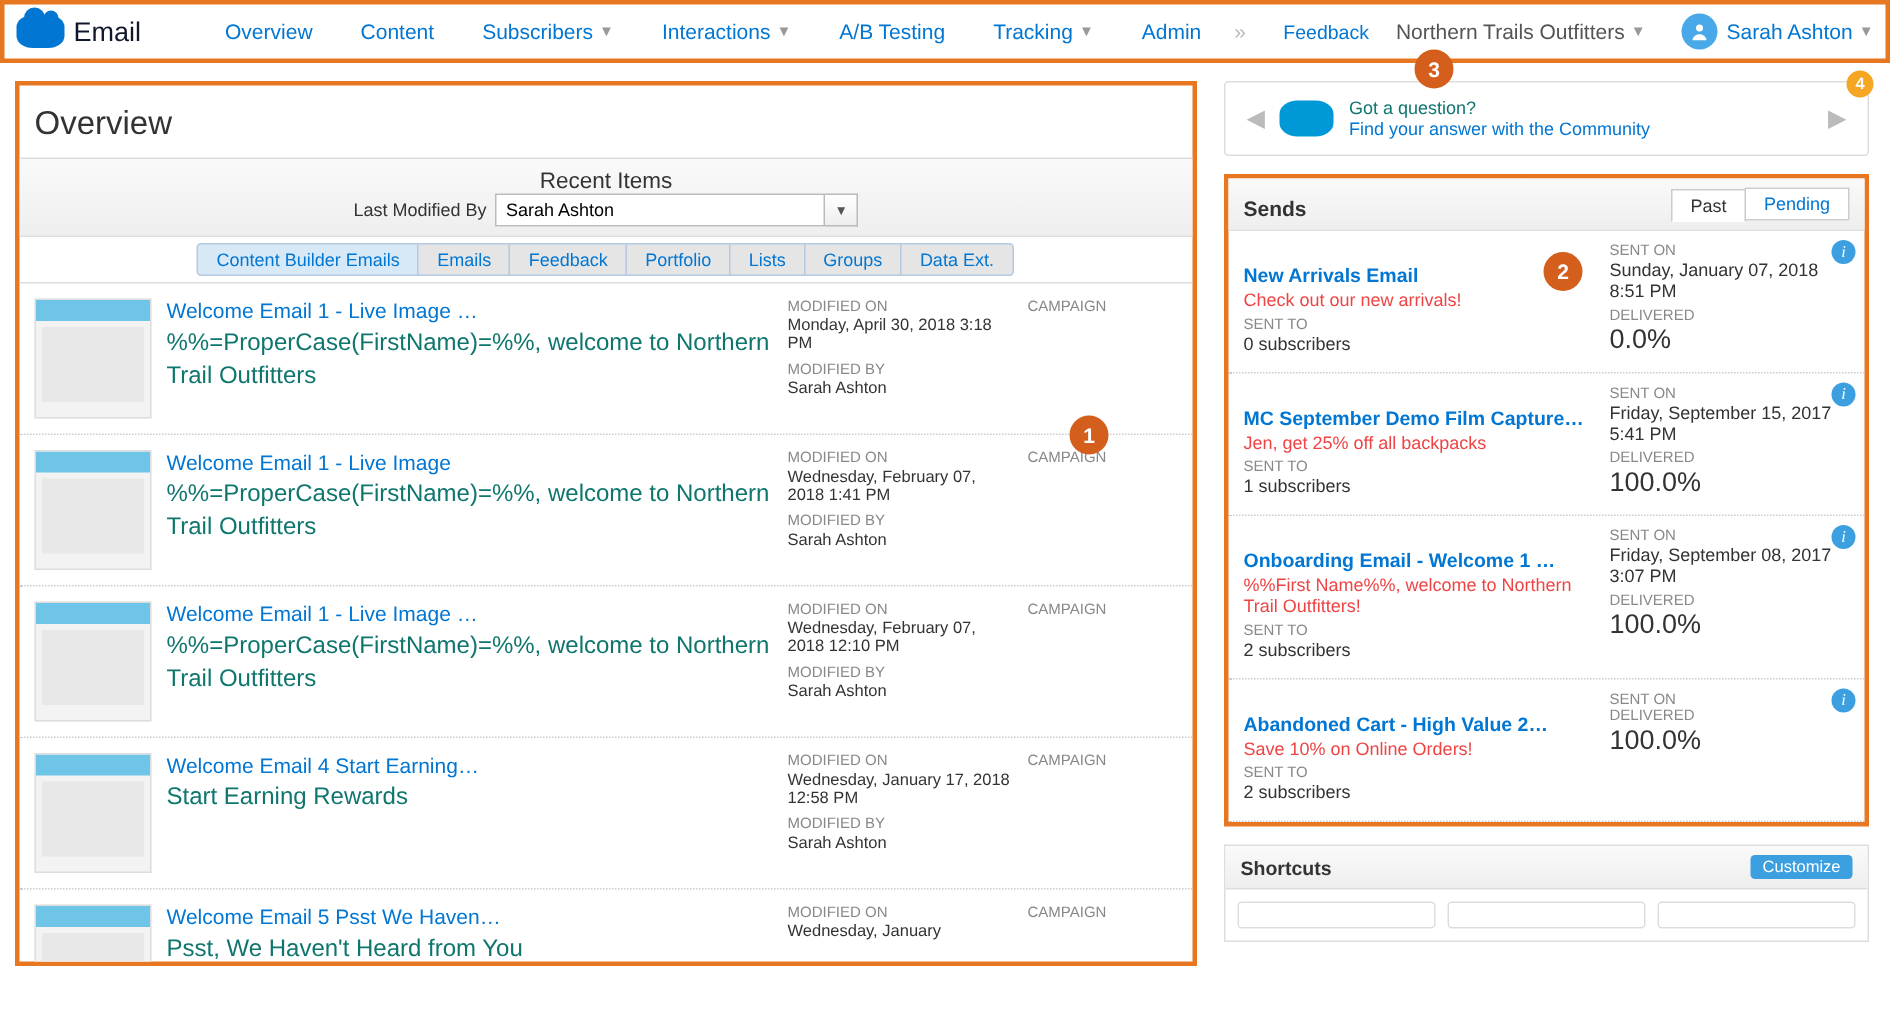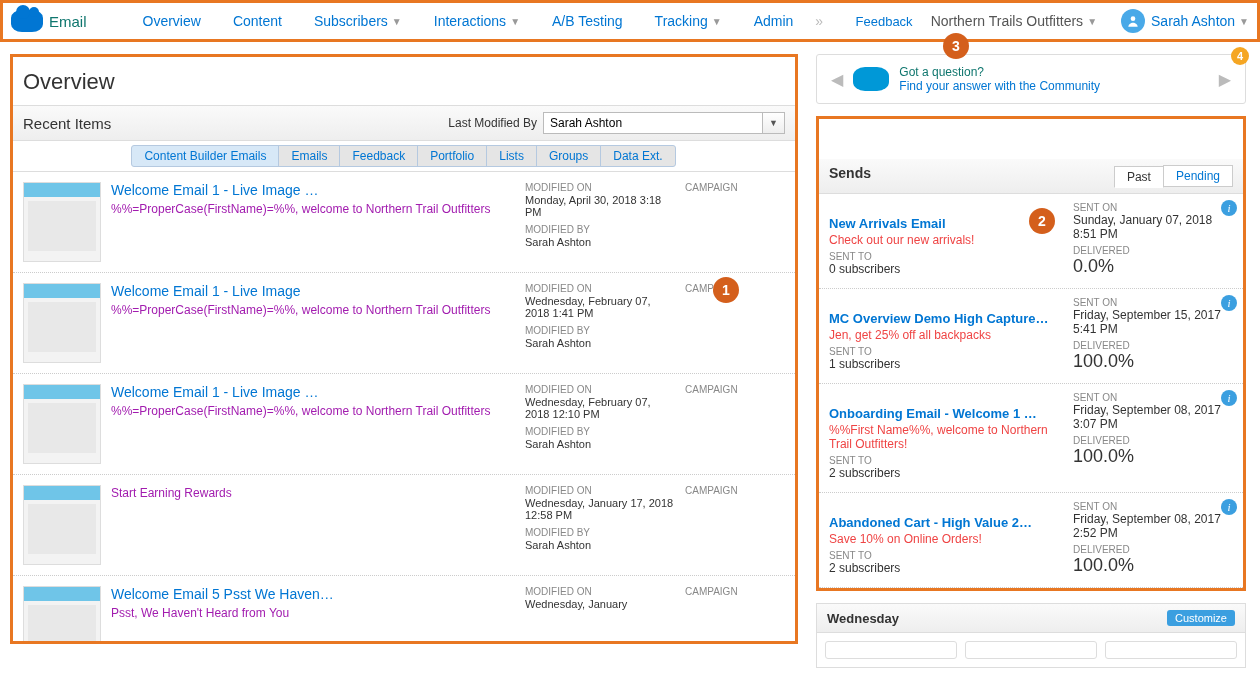--- a/index.html
+++ b/index.html
@@ -1,66 +1,66 @@
 <!DOCTYPE html>
 <html><head>
 <meta charset="utf-8">
 <style>
 * { box-sizing: border-box; margin: 0; padding: 0; }
 body { font-family: Arial, Helvetica, sans-serif; font-size: 13px; color: #333; background: #fff; width: 1260px; }
 .topbar { border: 3px solid #e87722; height: 42px; display: flex; align-items: center; padding: 0 8px; position: relative; }
 .cloud-logo { width: 32px; height: 22px; background: #0176d3; border-radius: 11px / 8px; margin-right: 6px; position: relative; }
 .cloud-logo::before { content: ""; position: absolute; width: 14px; height: 14px; background: #0176d3; border-radius: 50%; top: -5px; left: 5px; }
 .cloud-logo::after { content: ""; position: absolute; width: 10px; height: 10px; background: #0176d3; border-radius: 50%; top: -3px; left: 18px; }
-.app-name { font-size: 15px; color: #0f766e; margin-right: 40px; }
+.app-name { font-size: 18px; color: #0f172a; margin-right: 40px; }
 .navitem { color: #0176d3; font-size: 14px; margin: 0 16px; cursor: pointer; display: flex; align-items: center; }
 .navitem .caret { margin-left: 4px; color: #999; font-size: 10px; }
 .nav-arrow { color: #bbb; font-size: 14px; margin: 0 6px; }
 .feedback { color: #0176d3; font-size: 13px; margin: 0 10px; }
 .bu { color: #555; font-size: 14px; display: flex; align-items: center; margin: 0 8px; }
 .avatar { width: 24px; height: 24px; border-radius: 50%; background: #49a9e8; display: inline-flex; align-items: center; justify-content: center; margin: 0 6px 0 16px; }
 .avatar svg { width: 14px; height: 14px; fill: #fff; }
 .user { color: #0176d3; font-size: 14px; display: flex; align-items: center; }
 .badge-num { position: absolute; width: 26px; height: 26px; border-radius: 50%; background: #d45f1c; color: #fff; display: flex; align-items: center; justify-content: center; font-size: 14px; font-weight: bold; z-index: 10; }
 .content-area { display: flex; padding: 12px 10px 0 10px; gap: 18px; align-items: flex-start; }
 .left-col { width: 788px; }
 .right-col { width: 430px; display: flex; flex-direction: column; gap: 12px; }
 .overview-box { border: 3px solid #e87722; height: 590px; overflow: hidden; position: relative; }
 .overview-title { font-size: 22px; color: #333; padding: 12px 10px 10px 10px; font-weight: normal; }
-.recent-hdr { background: linear-gradient(#fafafa,#eee); border: 1px solid #ddd; border-left: none; border-right: none; padding: 6px 10px; display: flex; align-items: center; justify-content: space-between; }
+.recent-hdr { background: linear-gradient(#fafafa,#eee); border: 1px solid #ddd; border-left: none; border-right: none; padding: 6px 10px; display: flex; align-items: center; justify-content: space-between; flex-direction: column; }
 .recent-hdr h2 { font-size: 15px; font-weight: normal; color: #333; }
 .lmb { display: flex; align-items: center; gap: 6px; font-size: 12px; color: #333; }
 .lmb select, .lmb-input { border: 1px solid #bbb; padding: 3px 6px; font-size: 12px; width: 220px; background: #fff; }
 .lmb-wrap { position: relative; display: flex; }
 .lmb-btn { border: 1px solid #bbb; border-left: none; width: 22px; background: linear-gradient(#fff,#eee); display: flex; align-items: center; justify-content: center; font-size: 9px; color: #555; cursor: pointer; }
 .tabs-row { display: flex; justify-content: center; padding: 4px 0; border-bottom: 1px solid #ddd; gap: 0; }
 .mini-tab { border: 1px solid #b5c9e0; padding: 3px 12px; font-size: 12px; color: #0176d3; background: #e5e5e5; cursor: pointer; margin-left: -1px; }
 .mini-tab.active { background: #d7e8f7; }
 .mini-tab:first-child { border-top-left-radius: 3px; border-bottom-left-radius: 3px; }
 .mini-tab:last-child { border-top-right-radius: 3px; border-bottom-right-radius: 3px; }
 .item { display: flex; padding: 10px; border-bottom: 1px dotted #ccc; gap: 10px; }
 .thumb { width: 78px; height: 80px; background: #f3f3f3; border: 1px solid #ddd; flex-shrink: 0; position: relative; overflow: hidden; }
 .thumb-hdr { height: 14px; background: #6fc5e8; }
 .thumb-body { height: 50px; background: #e8e8e8; margin: 4px; }
 .item-main { flex: 1; }
 .item-title { color: #0176d3; font-size: 14px; margin-bottom: 3px; cursor: pointer; }
-.item-desc { font-size: 12px; color: #a21caf; line-height: 1.4; }
+.item-desc { font-size: 16px; color: #0f766e; line-height: 1.4; }
 .item-meta { width: 150px; font-size: 11px; }
 .item-meta .lbl { color: #888; font-size: 10px; margin-bottom: 1px; }
 .item-meta .val { color: #333; margin-bottom: 6px; }
 .item-camp { width: 100px; font-size: 10px; color: #888; }
 .question-card { border: 1px solid #ddd; padding: 10px 14px; display: flex; align-items: center; gap: 10px; position: relative; border-radius: 3px; }
 .q-arrow { color: #bbb; font-size: 16px; cursor: pointer; }
 .q-cloud { width: 36px; height: 24px; background: #0098d7; border-radius: 12px/9px; position: relative; flex-shrink: 0; }
 .q-text { flex: 1; font-size: 12px; }
 .q-text .q1 { color: #0f766e; }
 .q-text .q2 { color: #0176d3; cursor: pointer; }
 .badge4 { position: absolute; top: -8px; right: -4px; width: 18px; height: 18px; border-radius: 50%; background: #f5a623; color: #fff; font-size: 11px; display: flex; align-items: center; justify-content: center; font-weight: bold; }
 .sends-box { border: 3px solid #e87722; }
-.sends-hdr { background: linear-gradient(#fafafa,#eee); border-bottom: 1px solid #ddd; padding: 6px 10px; display: flex; align-items: flex-start; justify-content: space-between; margin-top: 40px; }
+.sends-hdr { background: linear-gradient(#fafafa,#eee); border-bottom: 1px solid #ddd; padding: 6px 10px; display: flex; align-items: flex-end; justify-content: space-between; }
 .sends-hdr h2 { font-size: 14px; font-weight: bold; color: #333; }
 .sends-tabs { display: flex; gap: 0; }
 .sends-tab { border: 1px solid #ccc; padding: 3px 12px; font-size: 12px; color: #0176d3; background: #fff; cursor: pointer; margin-left: -1px; }
 .sends-tab.active { background: #fff; color: #333; font-weight: normal; border-bottom: 1px solid #fff; position: relative; top: 1px; }
 .send-item { display: flex; padding: 8px 10px; border-bottom: 1px dotted #ccc; gap: 10px; position: relative; }
 .send-left { flex: 1; font-size: 12px; margin-top: 14px; }
 .send-title { color: #0176d3; font-size: 13px; font-weight: bold; cursor: pointer; margin-bottom: 2px; }
 .send-desc { color: #ef4444; margin-bottom: 4px; }
 .send-lbl { color: #888; font-size: 10px; }
 .send-val { color: #333; margin-bottom: 4px; }
@@ -208,20 +208,21 @@
       <div class="val">Sarah Ashton</div>
     </div>
     <div class="item-camp">CAMPAIGN</div>
           </div>
           <div class="item">
     <div class="thumb">
               <div class="thumb-hdr"></div>
               <div class="thumb-body"></div>
             </div>
     <div class="item-main">
+      <div class="item-title">Welcome Email 4 Start Earning…</div>
       <div class="item-desc">Start Earning Rewards</div>
     </div>
     <div class="item-meta">
       <div class="lbl">MODIFIED ON</div>
       <div class="val">Wednesday, January 17, 2018 12:58 PM</div>
       <div class="lbl">MODIFIED BY</div>
       <div class="val">Sarah Ashton</div>
     </div>
     <div class="item-camp">CAMPAIGN</div>
           </div>
@@ -278,21 +279,21 @@
     <div class="send-right">
       <div class="send-lbl">SENT ON</div>
       <div class="send-val">Sunday, January 07, 2018 8:51 PM</div>
       <div class="send-lbl">DELIVERED</div>
       <div class="send-pct">0.0%</div>
     </div>
     <div class="info-ico">i</div>
             </div>
             <div class="send-item">
     <div class="send-left">
-      <div class="send-title">MC Overview Demo High Capture…</div>
+      <div class="send-title">MC September Demo Film Capture…</div>
       <div class="send-desc">Jen, get 25% off all backpacks</div>
       <div class="send-lbl">SENT TO</div>
       <div class="send-val">1 subscribers</div>
     </div>
     <div class="send-right">
       <div class="send-lbl">SENT ON</div>
       <div class="send-val">Friday, September 15, 2017 5:41 PM</div>
       <div class="send-lbl">DELIVERED</div>
       <div class="send-pct">100.0%</div>
     </div>
@@ -315,33 +316,32 @@
             </div>
             <div class="send-item">
     <div class="send-left">
       <div class="send-title">Abandoned Cart - High Value 2…</div>
       <div class="send-desc">Save 10% on Online Orders!</div>
       <div class="send-lbl">SENT TO</div>
       <div class="send-val">2 subscribers</div>
     </div>
     <div class="send-right">
       <div class="send-lbl">SENT ON</div>
-      <div class="send-val">Friday, September 08, 2017 2:52 PM</div>
       <div class="send-lbl">DELIVERED</div>
       <div class="send-pct">100.0%</div>
     </div>
     <div class="info-ico">i</div>
             </div>
           </div>
       </div>
     </div>
 
     <div class="shortcuts">
       <div class="shortcuts-hdr">
-        <h2>Wednesday</h2>
+        <h2>Shortcuts</h2>
         <button class="cust-btn">Customize</button>
       </div>
       <div class="shortcut-cells">
         <div class="shortcut-cell"></div>
         <div class="shortcut-cell"></div>
         <div class="shortcut-cell"></div>
       </div>
     </div>
   </div>
 </div>

